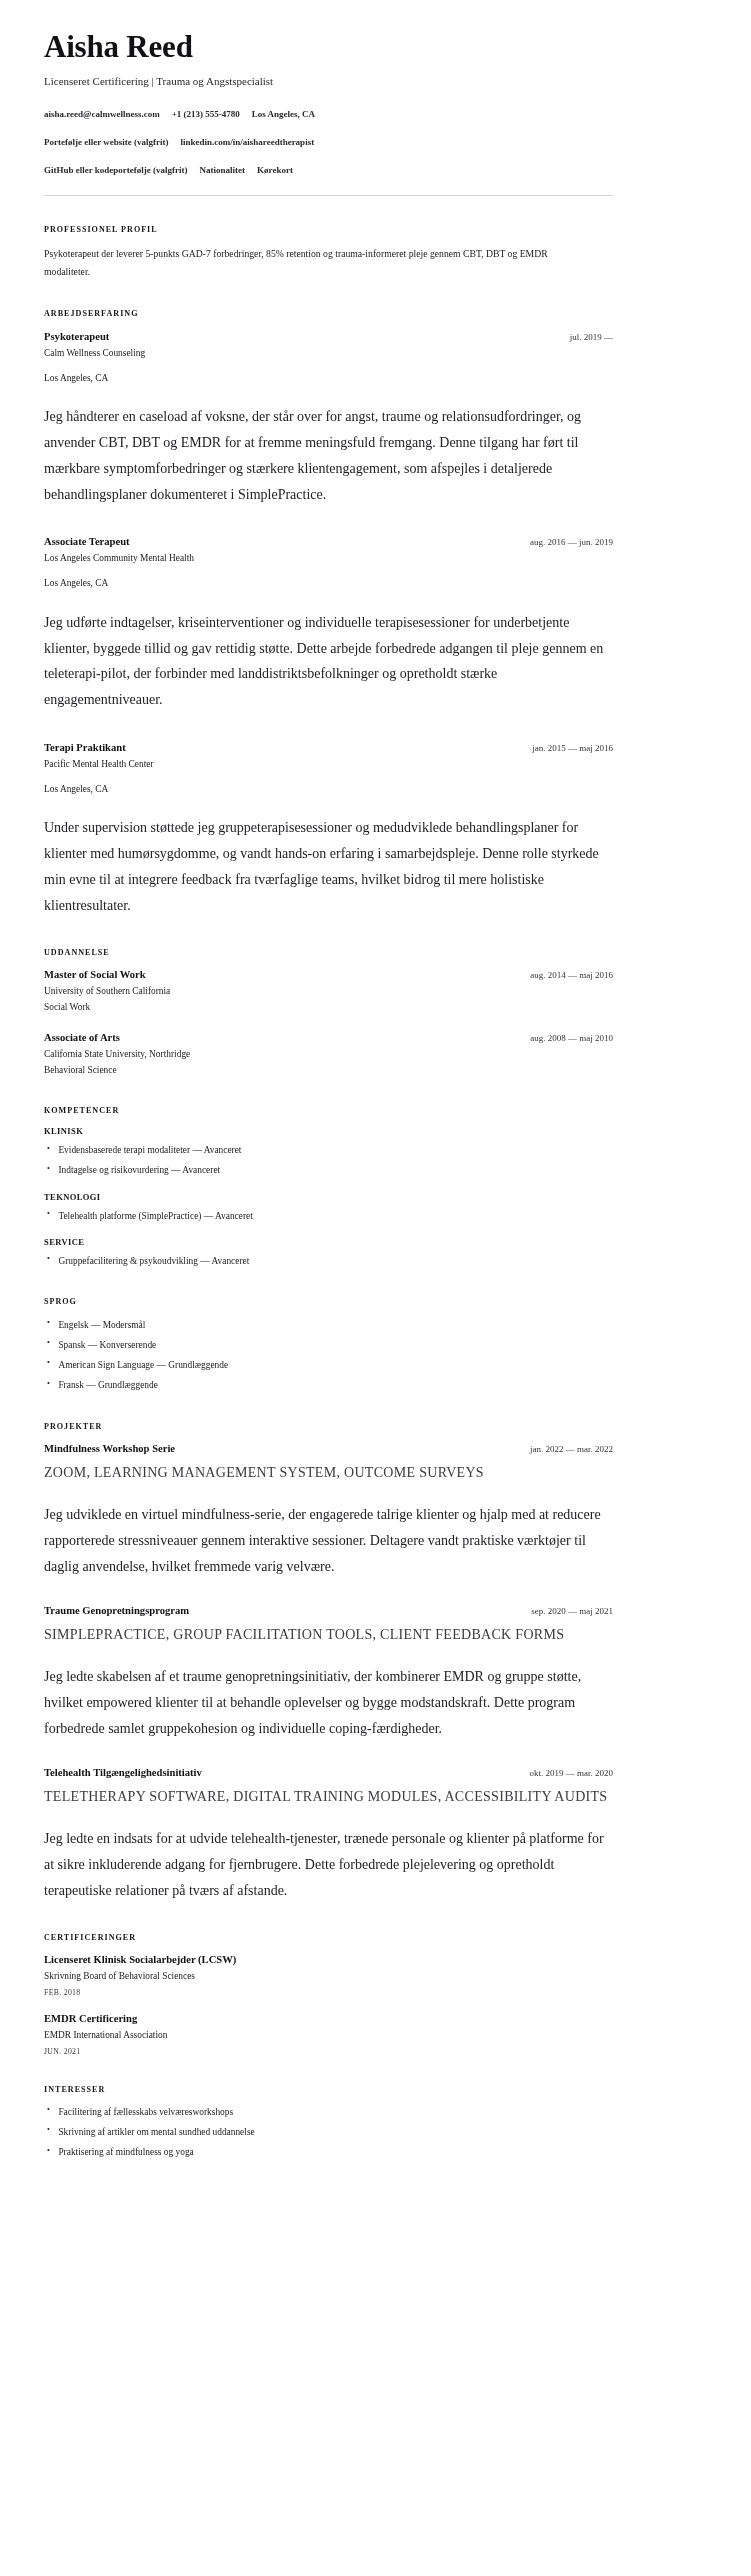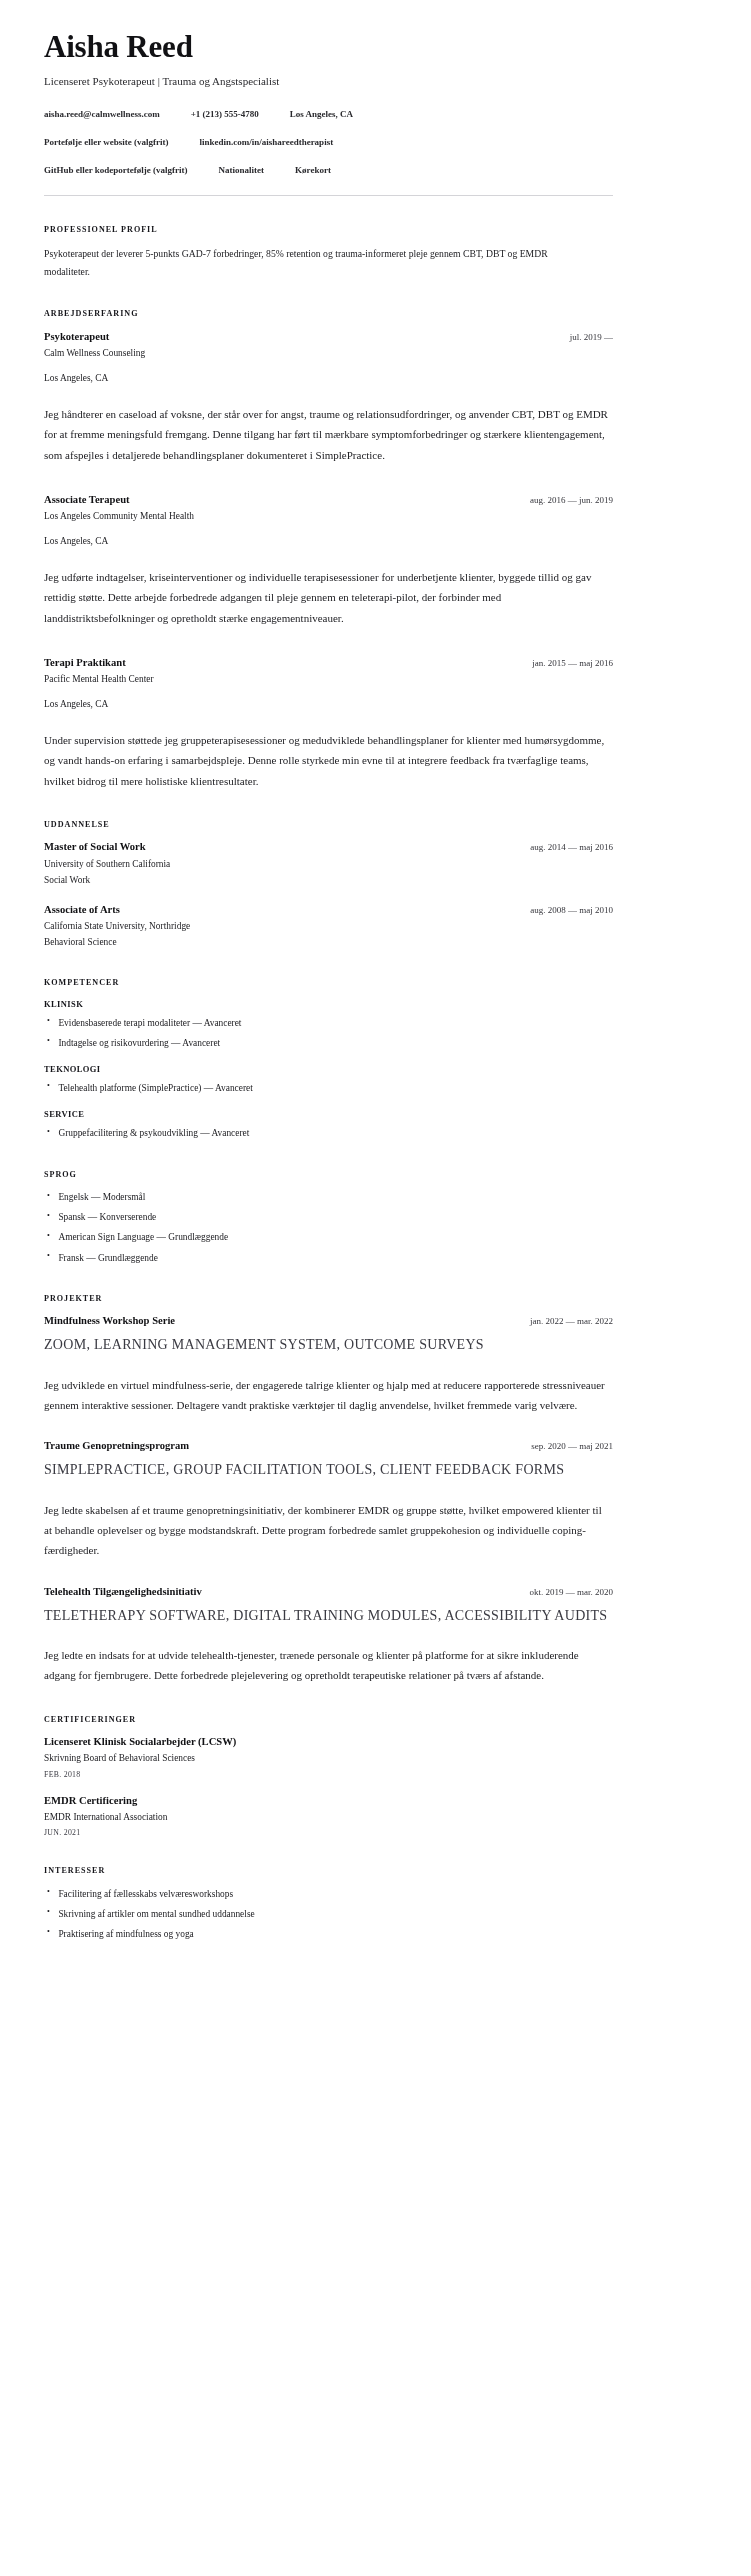--- a/index.html
+++ b/index.html
@@ -42,21 +42,21 @@
     color: #2a2a2e;
     line-height: 1.5;
     margin-bottom: 14.4px;
     display: flex;
     flex-wrap: wrap;
     align-items: baseline;
     font-weight: bold;
   }
   .contact-row:last-of-type { margin-bottom: 0; }
   .contact-item { white-space: nowrap; }
-  .contact-item + .contact-item { margin-left: 31px; }
+  .contact-item + .contact-item { margin-left: 12px; }
 
   .divider {
     height: 0.6px;
     background: #d4d4d8;
     border: 0;
     margin: 18px 0 0 0;
   }
 
   
   .section { margin-top: 29px; }
@@ -104,21 +104,21 @@
     margin: 1.9px 0 0 0;
     line-height: 1.5;
   }
   .entry-loc {
     font-size: 9.4px;
     color: #222226;
     margin: 10.6px 0 0 0;
     line-height: 1.5;
   }
   .entry-desc {
-    font-size: 11px;
+    font-size: 14px;
     line-height: 1.85;
     color: #222226;
     margin: 19.4px 0 0 0;
     max-width: 567px;
   }
   .entry-sub {
     font-size: 9.4px;
     color: #222226;
     margin: 1.9px 0 0 0;
     line-height: 1.5;
@@ -183,21 +183,21 @@
     color: #222226;
   }
 </style>
 </head>
 <body>
 
 <div class="page">
 
   <header>
     <h1 class="name">Aisha Reed</h1>
-    <p class="headline">Licenseret Psykoterapeut | Trauma og Angstspecialist</p>
+    <p class="headline">Licenseret Certificering | Trauma og Angstspecialist</p>
 
     <div class="contact-row">
       <span class="contact-item">aisha.reed@calmwellness.com</span>
       <span class="contact-item">+1 (213) 555-4780</span>
       <span class="contact-item">Los Angeles, CA</span>
     </div>
 
     <div class="contact-row">
       <span class="contact-item">Portefølje eller website (valgfrit)</span>
       <span class="contact-item">linkedin.com/in/aishareedtherapist</span>

